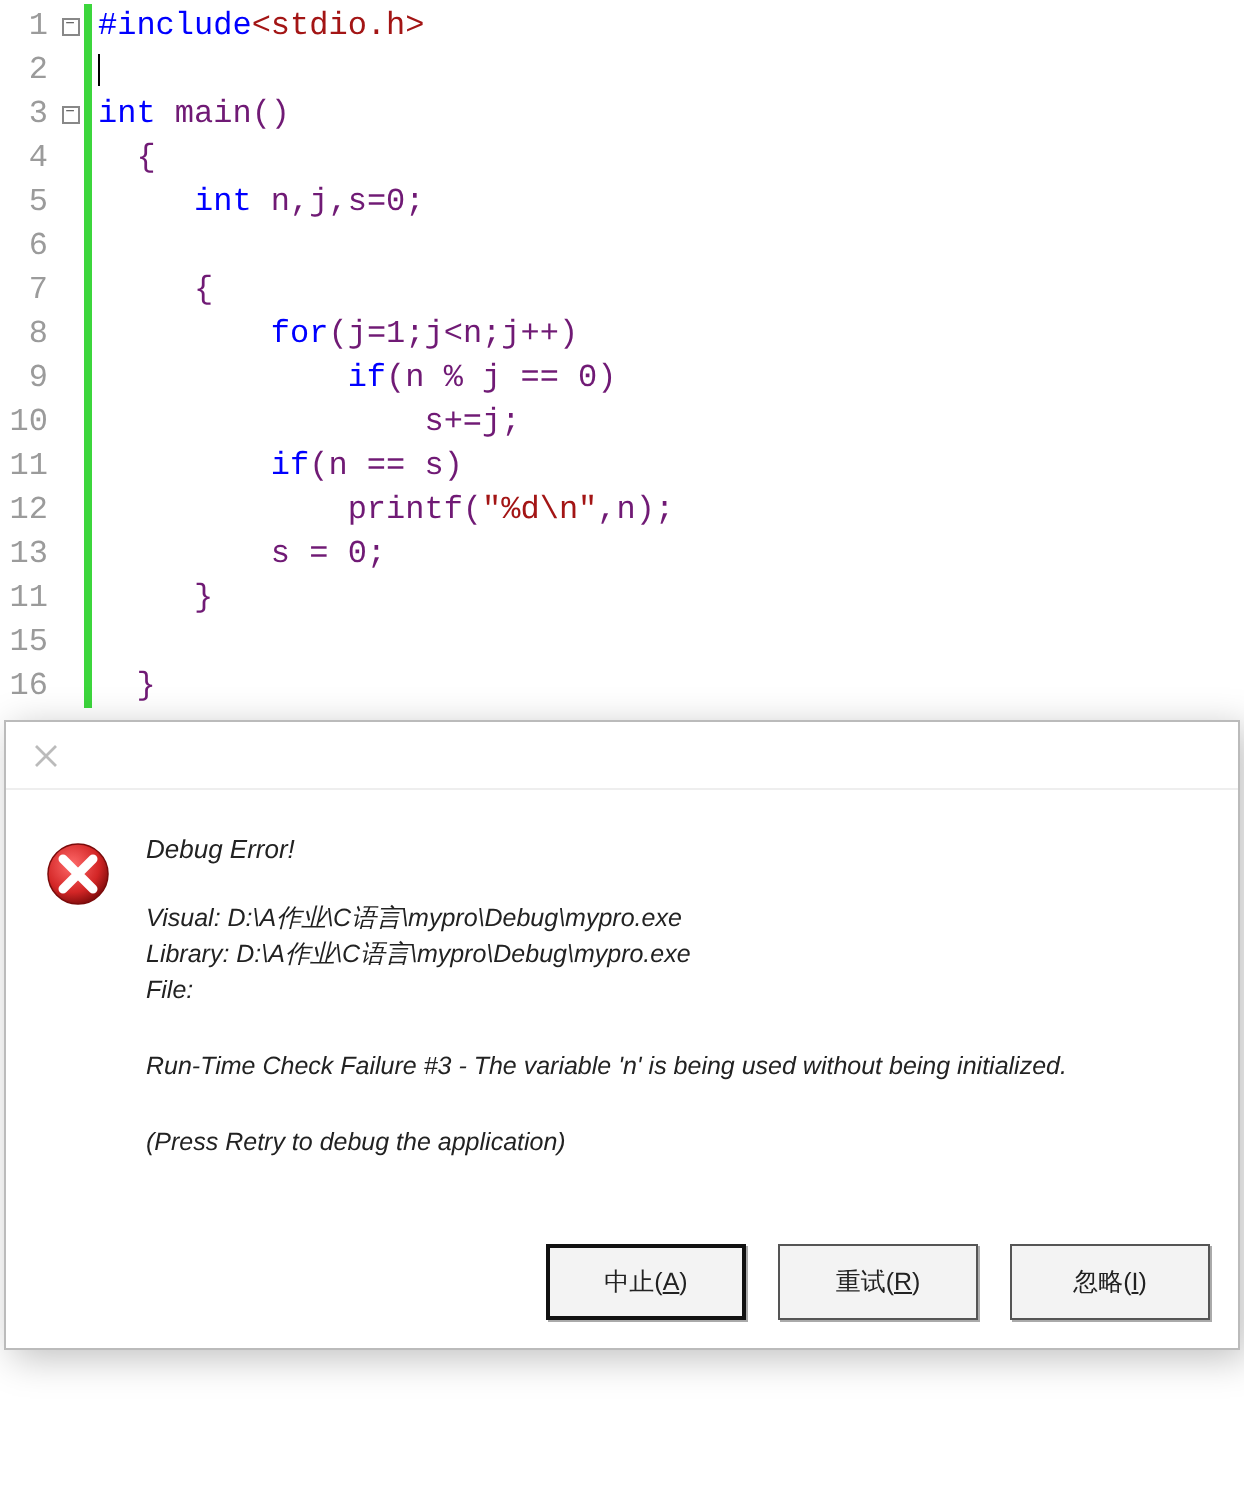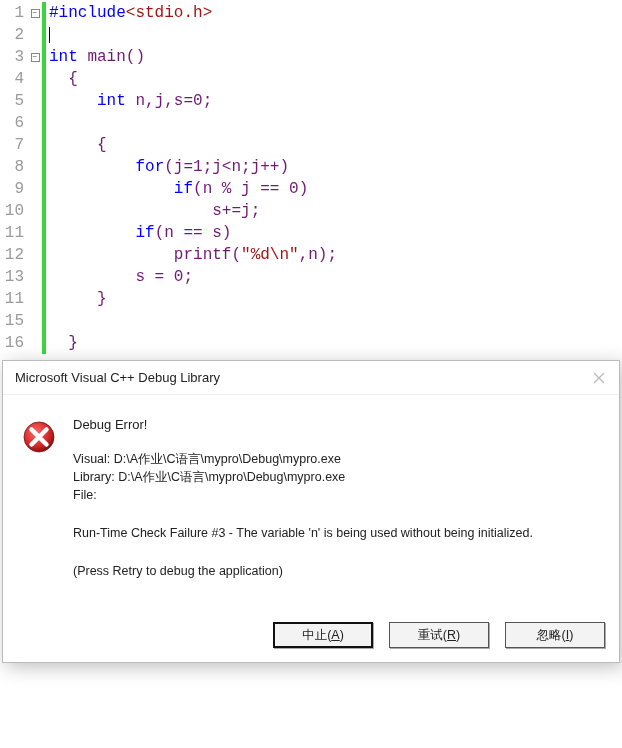--- a/index.html
+++ b/index.html
@@ -82,38 +82,39 @@
     .titlebar .title { font-size: 13px; }
     .close-x {
       width: 16px; height:16px;
       display:flex; align-items:center; justify-content:center;
       color: #bbb;
     }
     .dialog-body {
       padding: 22px 28px 12px 18px;
       display: flex;
       gap: 12px;
+      font-style: italic;
     }
     .icon-col { width: 40px; padding-top:2px; }
     .error-icon {
       width: 36px; height: 36px;
     }
     .msg-col { flex: 1; }
     .msg-heading { font-size: 13px; margin-bottom: 18px; }
     .msg-line { font-size: 12.5px; line-height: 18px; }
     .msg-block { margin-bottom: 20px; }
     .button-row {
       display: flex;
       justify-content: flex-end;
       gap: 16px;
       padding: 10px 14px 14px 14px;
     }
     .btn {
       min-width: 100px;
-      height: 26px;
+      height: 38px;
       border: 1.5px solid #555;
       background: #f3f3f3;
       font-family: "Microsoft YaHei", "Segoe UI", sans-serif;
       font-size: 12.5px;
       display: flex;
       align-items: center;
       justify-content: center;
       cursor: pointer;
       box-shadow: 1px 1px 0 #aaa;
     }
@@ -219,21 +220,20 @@
     <div class="code-line">
       <div class="line-num">16</div>
       <div class="fold-gutter"></div>
       <div class="green-bar"></div>
       <div class="code-text"><span class="tok-def">  }</span></div>
     </div>
   </div>
 
 <div class="dialog">
   <div class="titlebar">
-    <span class="title">Microsoft Visual C++ Debug Library</span>
     <span class="close-x">
       <svg width="12" height="12" viewBox="0 0 12 12">
           <path d="M1 1 L11 11 M11 1 L1 11" stroke="#bbb" stroke-width="1.4"></path>
         </svg>
     </span>
   </div>
   <div class="dialog-body">
     <div class="icon-col">
       <svg class="error-icon" viewBox="0 0 48 48">
         <defs>

